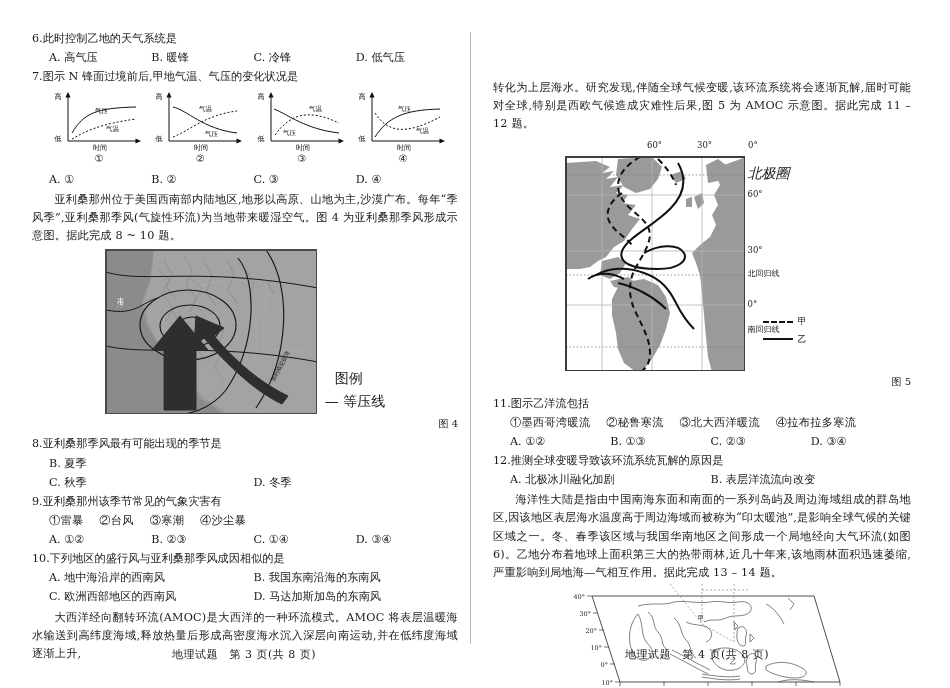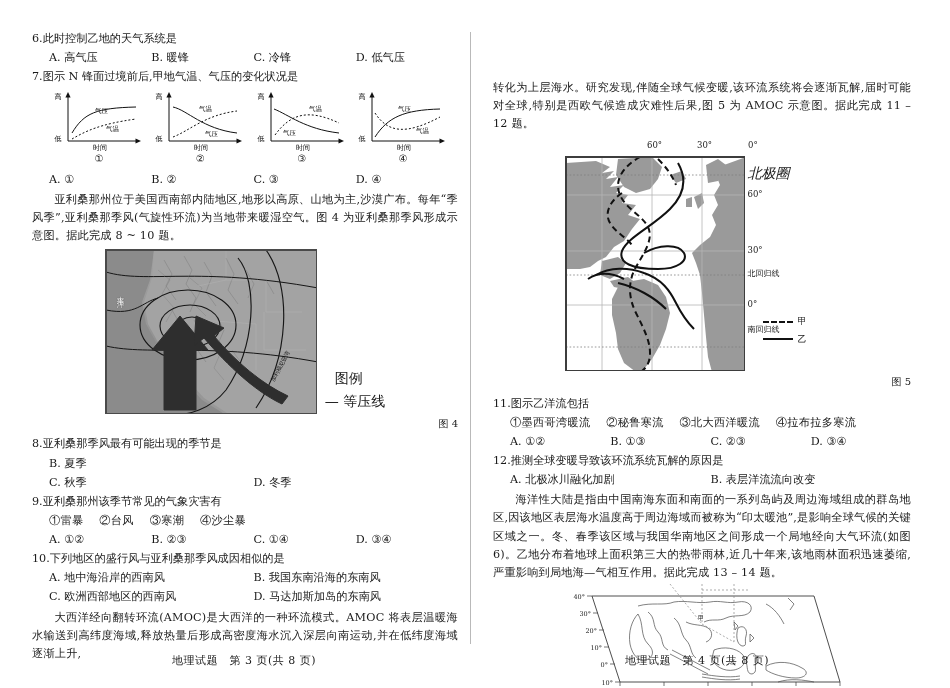--- a/index.html
+++ b/index.html
@@ -91,21 +91,21 @@
   .top-lon { display:flex; justify-content:center; }
   .top-lon-inner { width:180px; position:relative; height:11px;}
   .top-lon-inner span { position:absolute; font-size:8.5px; }
 
   
   .fig6-wrap { display:flex; justify-content:center; margin-top:2px; }
   .fig6-box { position:relative; width:300px; height:115px; }
 
   .footer {
     position:absolute;
-    bottom:8px;
+    bottom:14px;
     width:100%;
     text-align:center;
     font-size:11px;
     letter-spacing:.5px;
   }
   svg text { font-family:"DejaVu Serif","Liberation Serif",serif; }
 </style>
 </head>
 <body>
 

